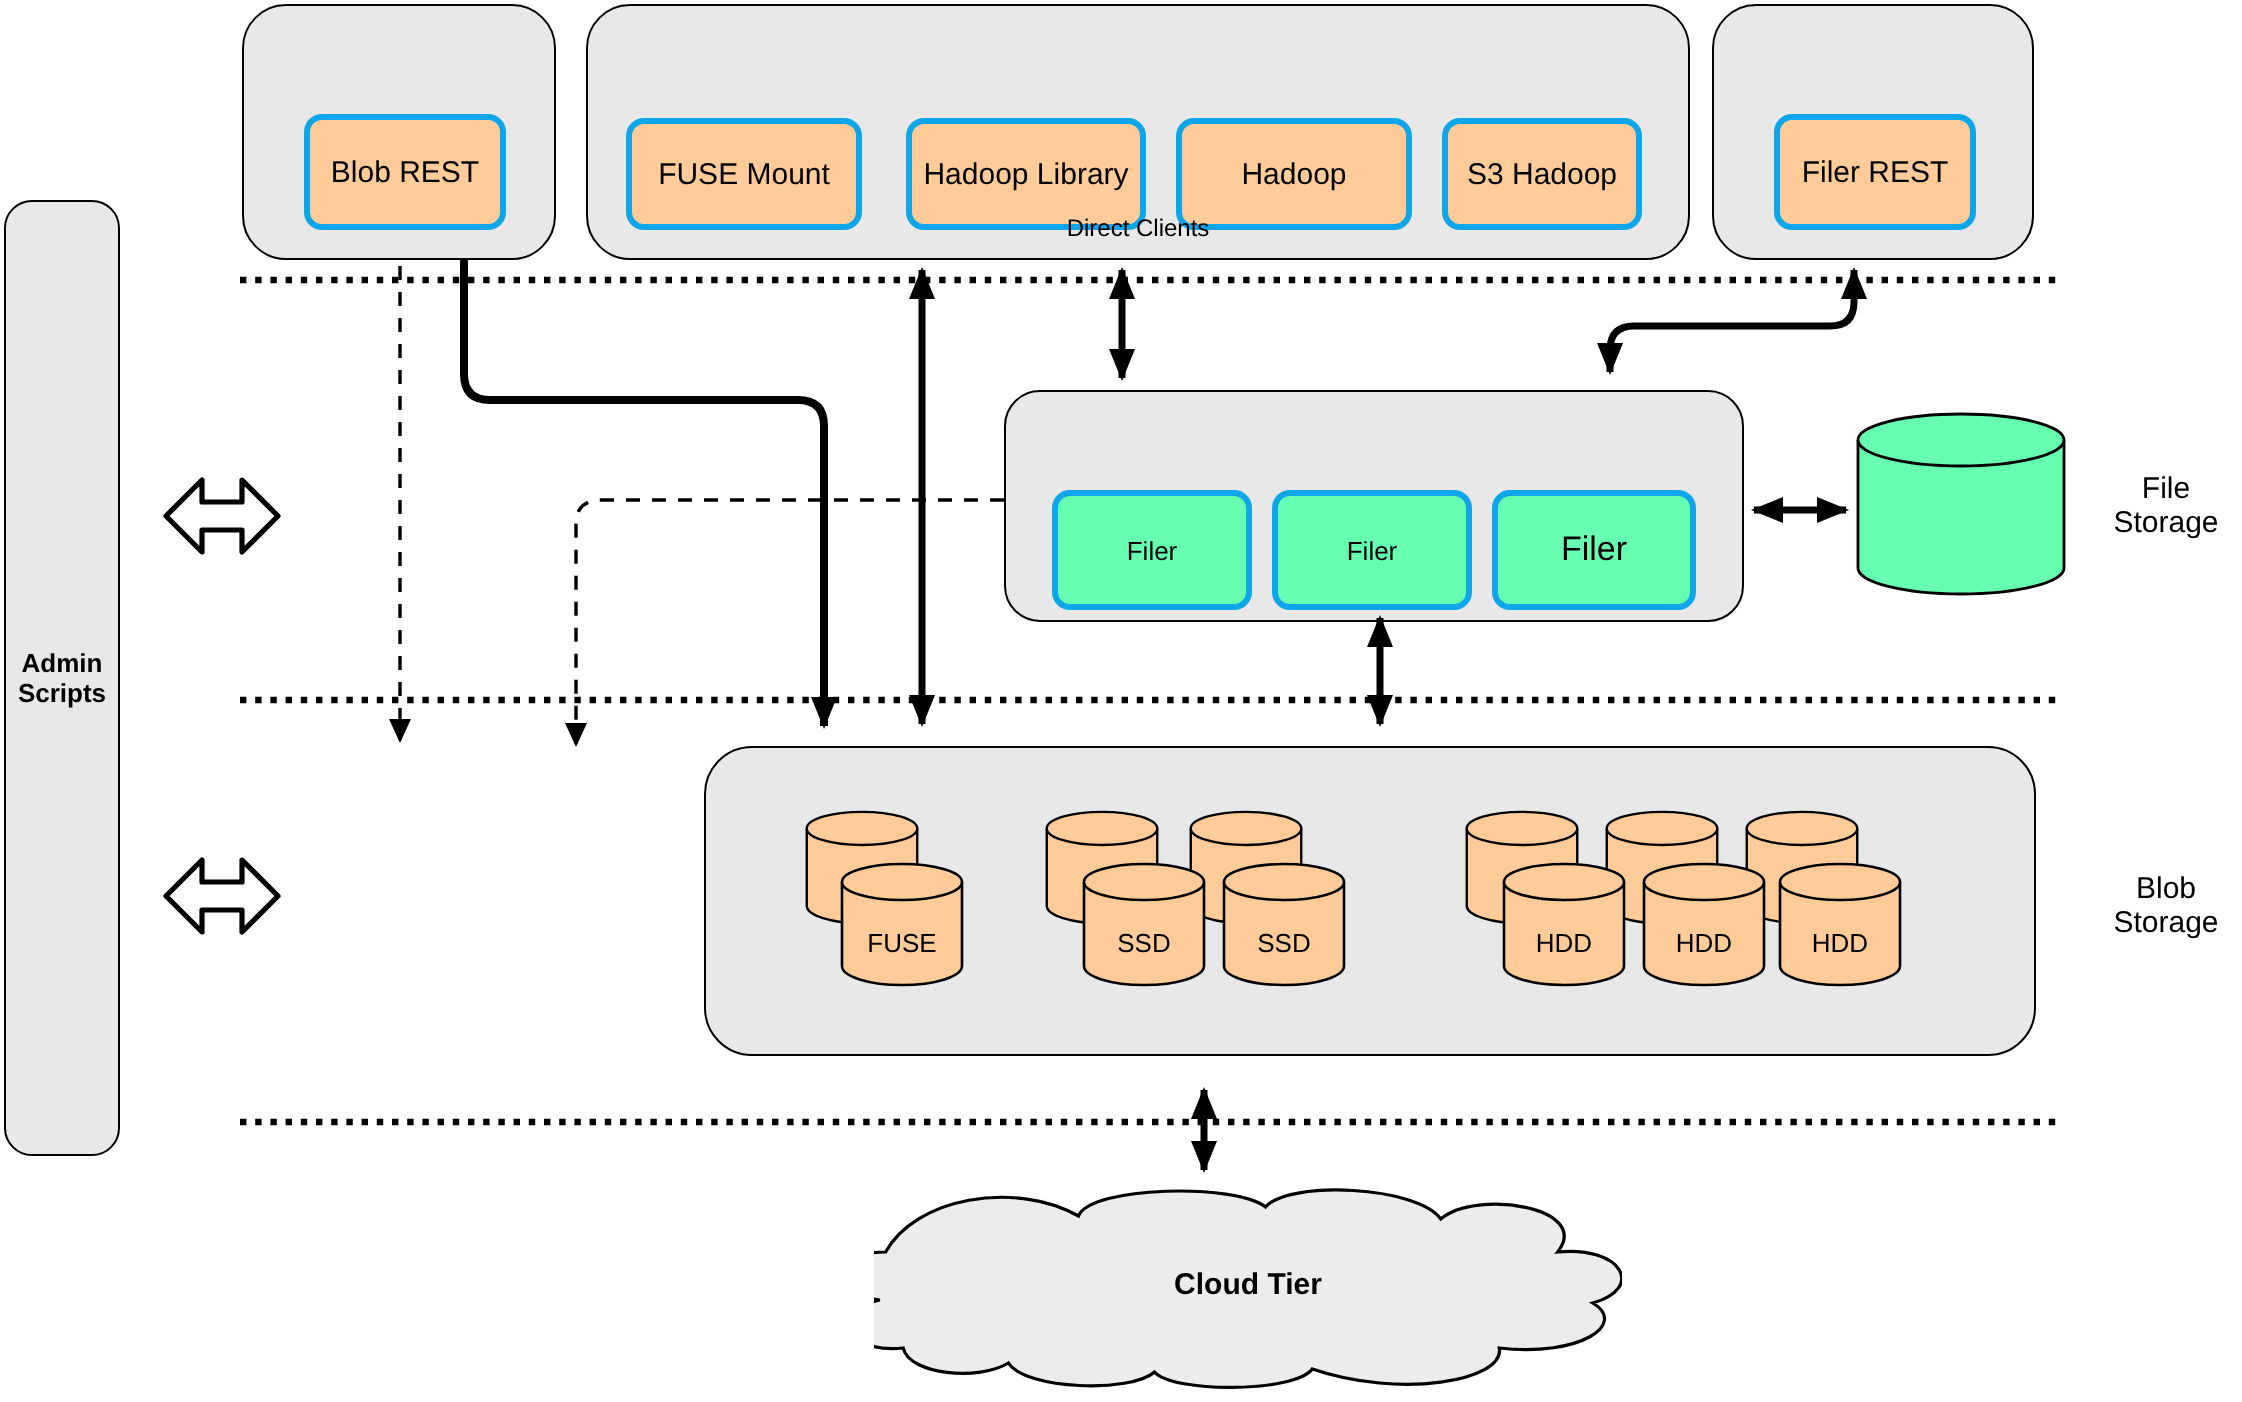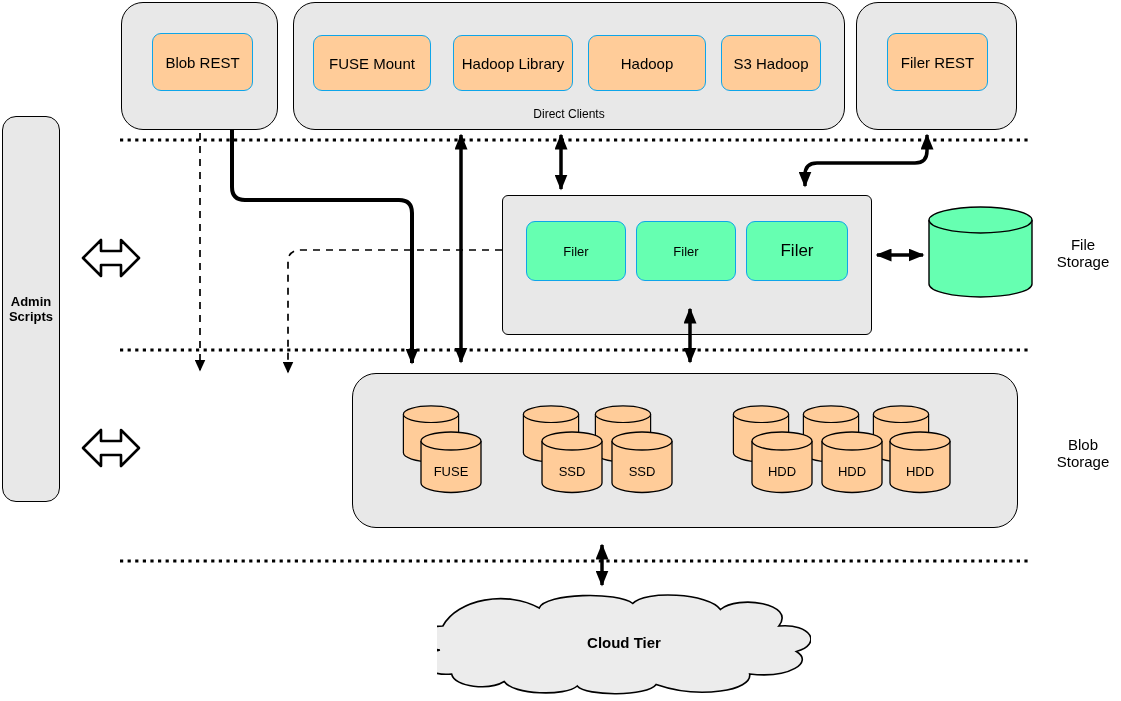--- a/index.html
+++ b/index.html
@@ -17,23 +17,23 @@
   }
   .abs{position:absolute;box-sizing:border-box;}
   .group{
     position:absolute;box-sizing:border-box;
     background:var(--container-gray);
     border:1px solid #000;border-radius:22px;
   }
   .chip{
     position:absolute;box-sizing:border-box;
     background:var(--client-orange);
-    border:1px solid #0ea5e9;border-radius:9px;
+    border:3px solid #0ea5e9;border-radius:9px;
     display:flex;align-items:center;justify-content:center;
-    font-size:15px;text-align:center;
+    font-size:15px;text-align:center;margin-top:24px;
   }
   .filer-chip{background:var(--filer-green);font-size:13px;}
   .caption{position:absolute;left:0;right:0;text-align:center;font-size:12px;}
   .seclabel{
     position:absolute;width:80px;text-align:center;
     font-size:15px;line-height:17px;
   }
   .cyl{position:absolute;}
   .cyl svg{display:block;}
   .cyl .cyl-label{
@@ -41,21 +41,21 @@
     display:flex;align-items:center;justify-content:center;font-size:13px;
   }
   .overlay{position:absolute;inset:0;pointer-events:none;z-index:6;}
   .bold{font-weight:bold;}
 </style>
 </head>
 <body>
 
 <div id="stage">
 
-  <div class="group" style="left:2px;top:116px;width:58px;height:386px;border-radius:14px;padding-left:14px;">
+  <div class="group" style="left:2px;top:100px;width:58px;height:478px;border-radius:14px;padding-left:14px;">
     <div class="abs" style="left:0;right:0;top:0;bottom:0;display:flex;align-items:center;justify-content:center;">
       <div class="bold" style="font-size:13px;text-align:center;line-height:15px;">Admin Scripts</div>
     </div>
   </div>
 
   <div class="group" style="left:121px;top:2px;width:157px;height:128px;">
     <div class="chip" style="left:30px;top:30px;width:101px;height:58px;">
       <span>Blob REST</span>
     </div>
   </div>
@@ -75,21 +75,21 @@
     </div>
     <div class="caption" style="bottom:8px;">Direct Clients</div>
   </div>
 
   <div class="group" style="left:856px;top:2px;width:161px;height:128px;">
     <div class="chip" style="left:30px;top:30px;width:101px;height:58px;">
       <span>Filer REST</span>
     </div>
   </div>
 
-  <div class="group" style="left:502px;top:195px;width:370px;height:140px;border-radius:6px;">
+  <div class="group" style="left:502px;top:195px;width:370px;height:116px;border-radius:18px;">
     <div class="chip filer-chip" style="left:23px;top:25px;width:100px;height:60px;">
       <span>Filer</span>
     </div>
     <div class="chip filer-chip" style="left:133px;top:25px;width:100px;height:60px;">
       <span>Filer</span>
     </div>
     <div class="chip filer-chip" style="left:243px;top:25px;width:102px;height:60px;font-size:17px;">
       <span>Filer</span>
     </div>
   </div>

